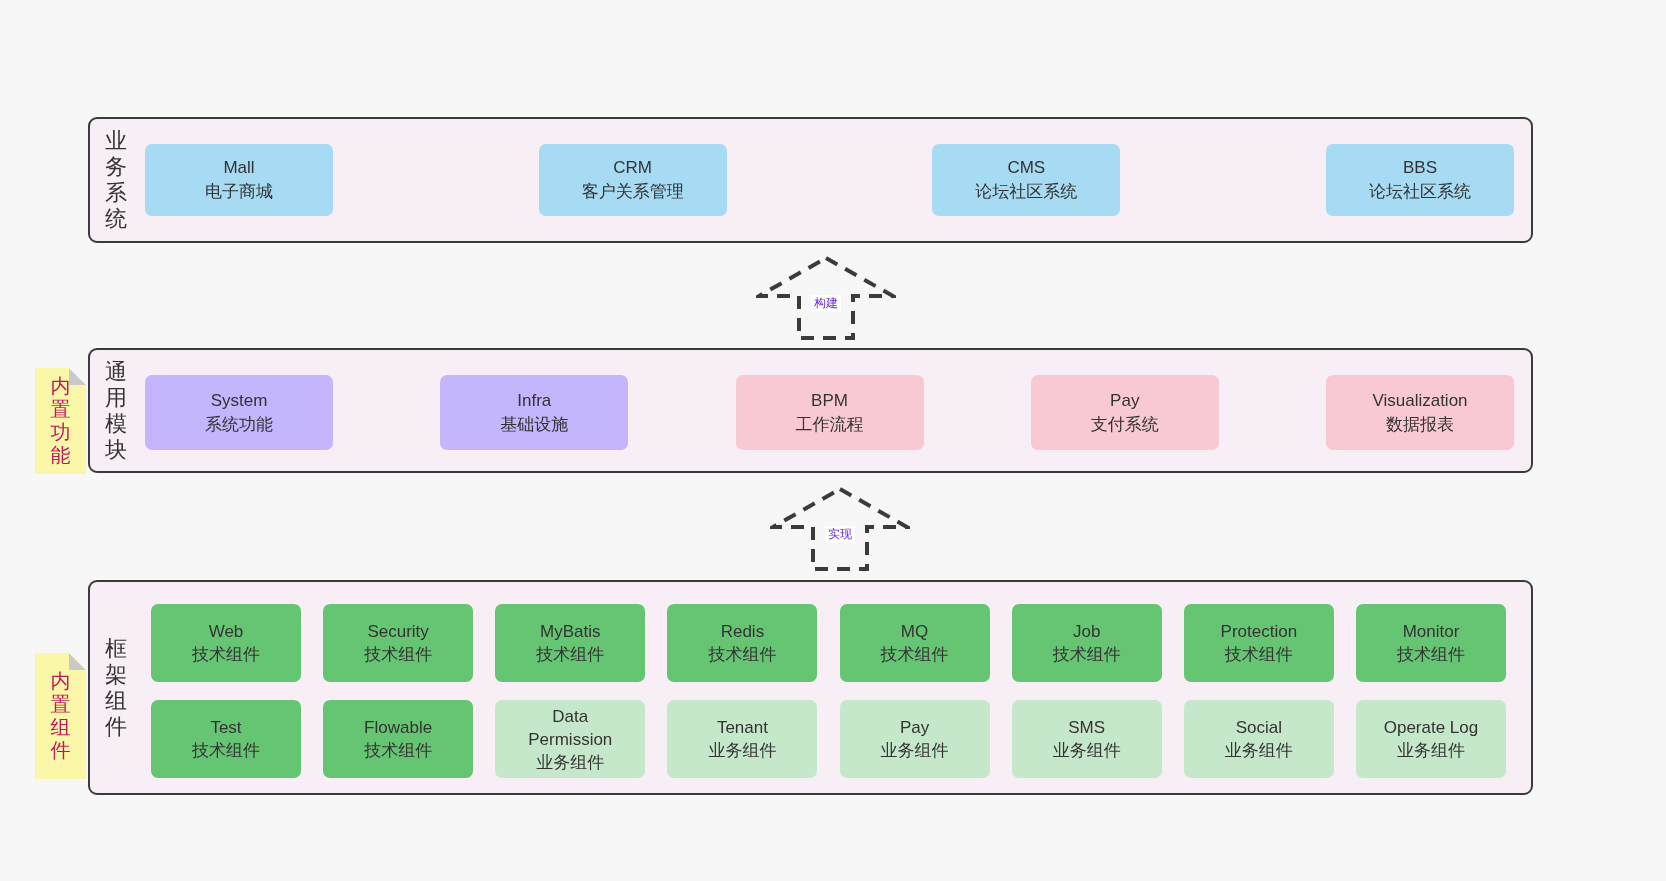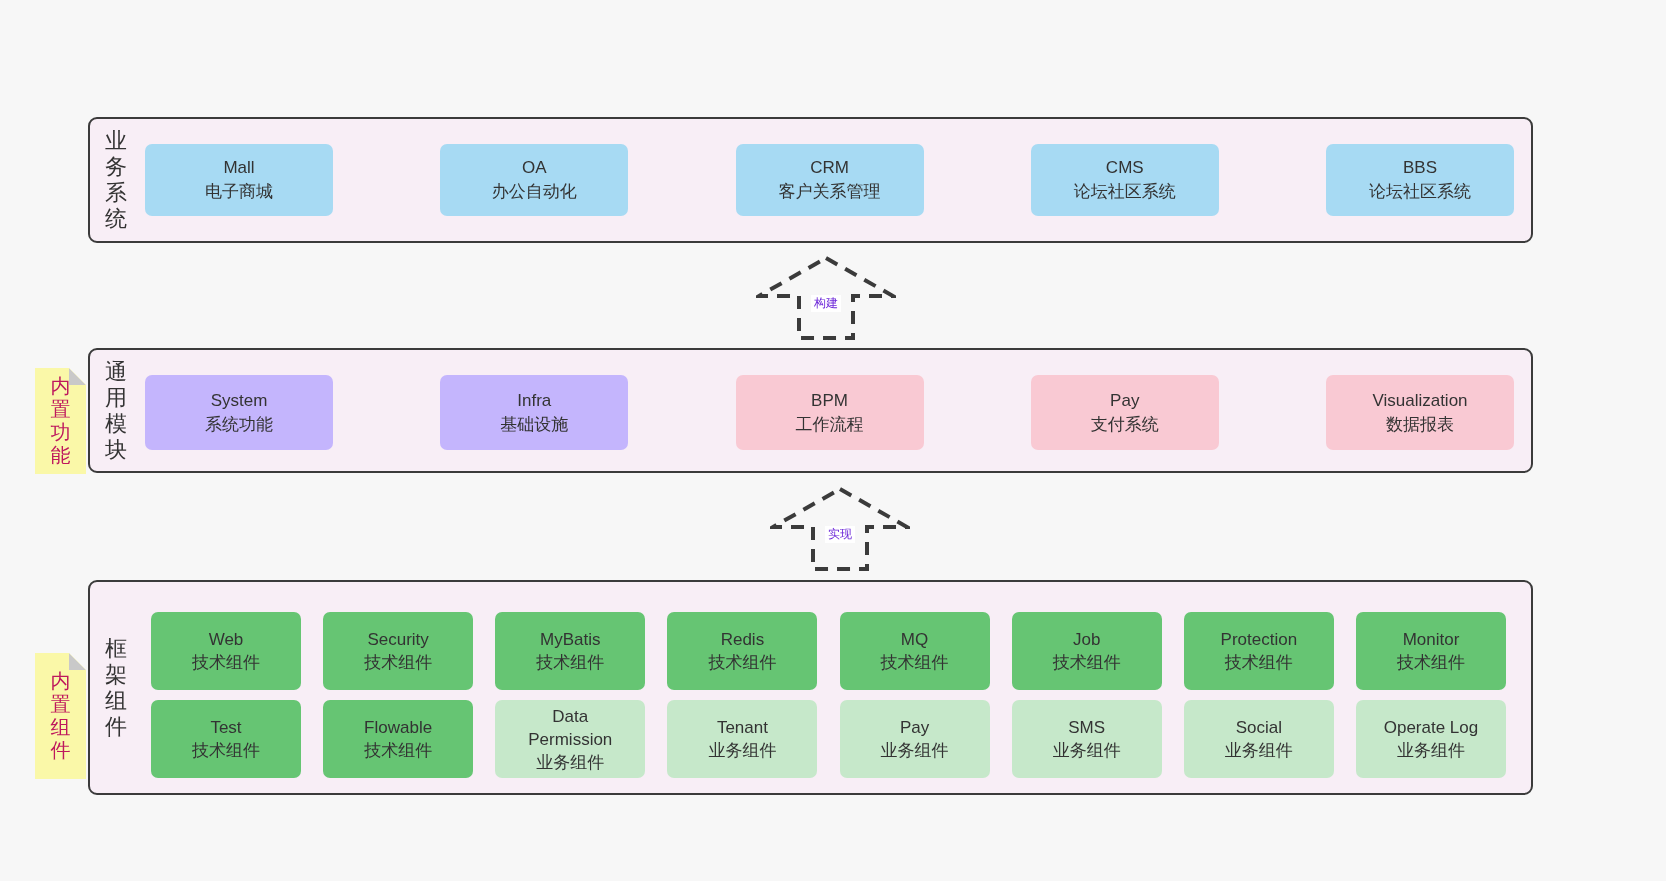--- a/index.html
+++ b/index.html
@@ -20,21 +20,21 @@
   .side-label{
     position:absolute;left:12px;top:50%;transform:translateY(-50%);
     width:28px;font-size:22px;line-height:26px;text-align:center;
     word-break:break-all;color:#333;
   }
   .row{position:absolute;display:flex;justify-content:space-between;}
   .row6{left:55px;right:17px;}
   #layer-business .row6{top:25px;height:72px;gap:20px;}
   #layer-modules .row6{top:25px;height:75px;}
   .row8{left:61px;right:25px;height:78px;}
-  #row-tech{top:30px;}
+  #row-tech{top:22px;}
   #row-biz{top:118px;}
 
   .box{
     display:flex;flex-direction:column;align-items:center;justify-content:center;
     text-align:center;border-radius:7px;font-size:17px;line-height:24px;color:#333;
   }
   .w6{width:188px;height:100%;}
   .w8{width:150px;height:78px;line-height:23px;}
   .w8 .box-title{max-width:116px;}
   .blue{background:#a7daf3;}
@@ -73,24 +73,20 @@
 <body>
 
 <div class="layer" id="layer-business">
   <div class="side-label">业务系统</div>
   <div class="row row6">
     <div class="box w6 blue">
       <div>Mall</div>
       <div>电子商城</div>
     </div>
     <div class="box w6 blue">
-      <div>OA</div>
-      <div>办公自动化</div>
-    </div>
-    <div class="box w6 blue">
       <div>CRM</div>
       <div>客户关系管理</div>
     </div>
     <div class="box w6 blue">
       <div>CMS</div>
       <div>论坛社区系统</div>
     </div>
     <div class="box w6 blue">
       <div>BBS</div>
       <div>论坛社区系统</div>

